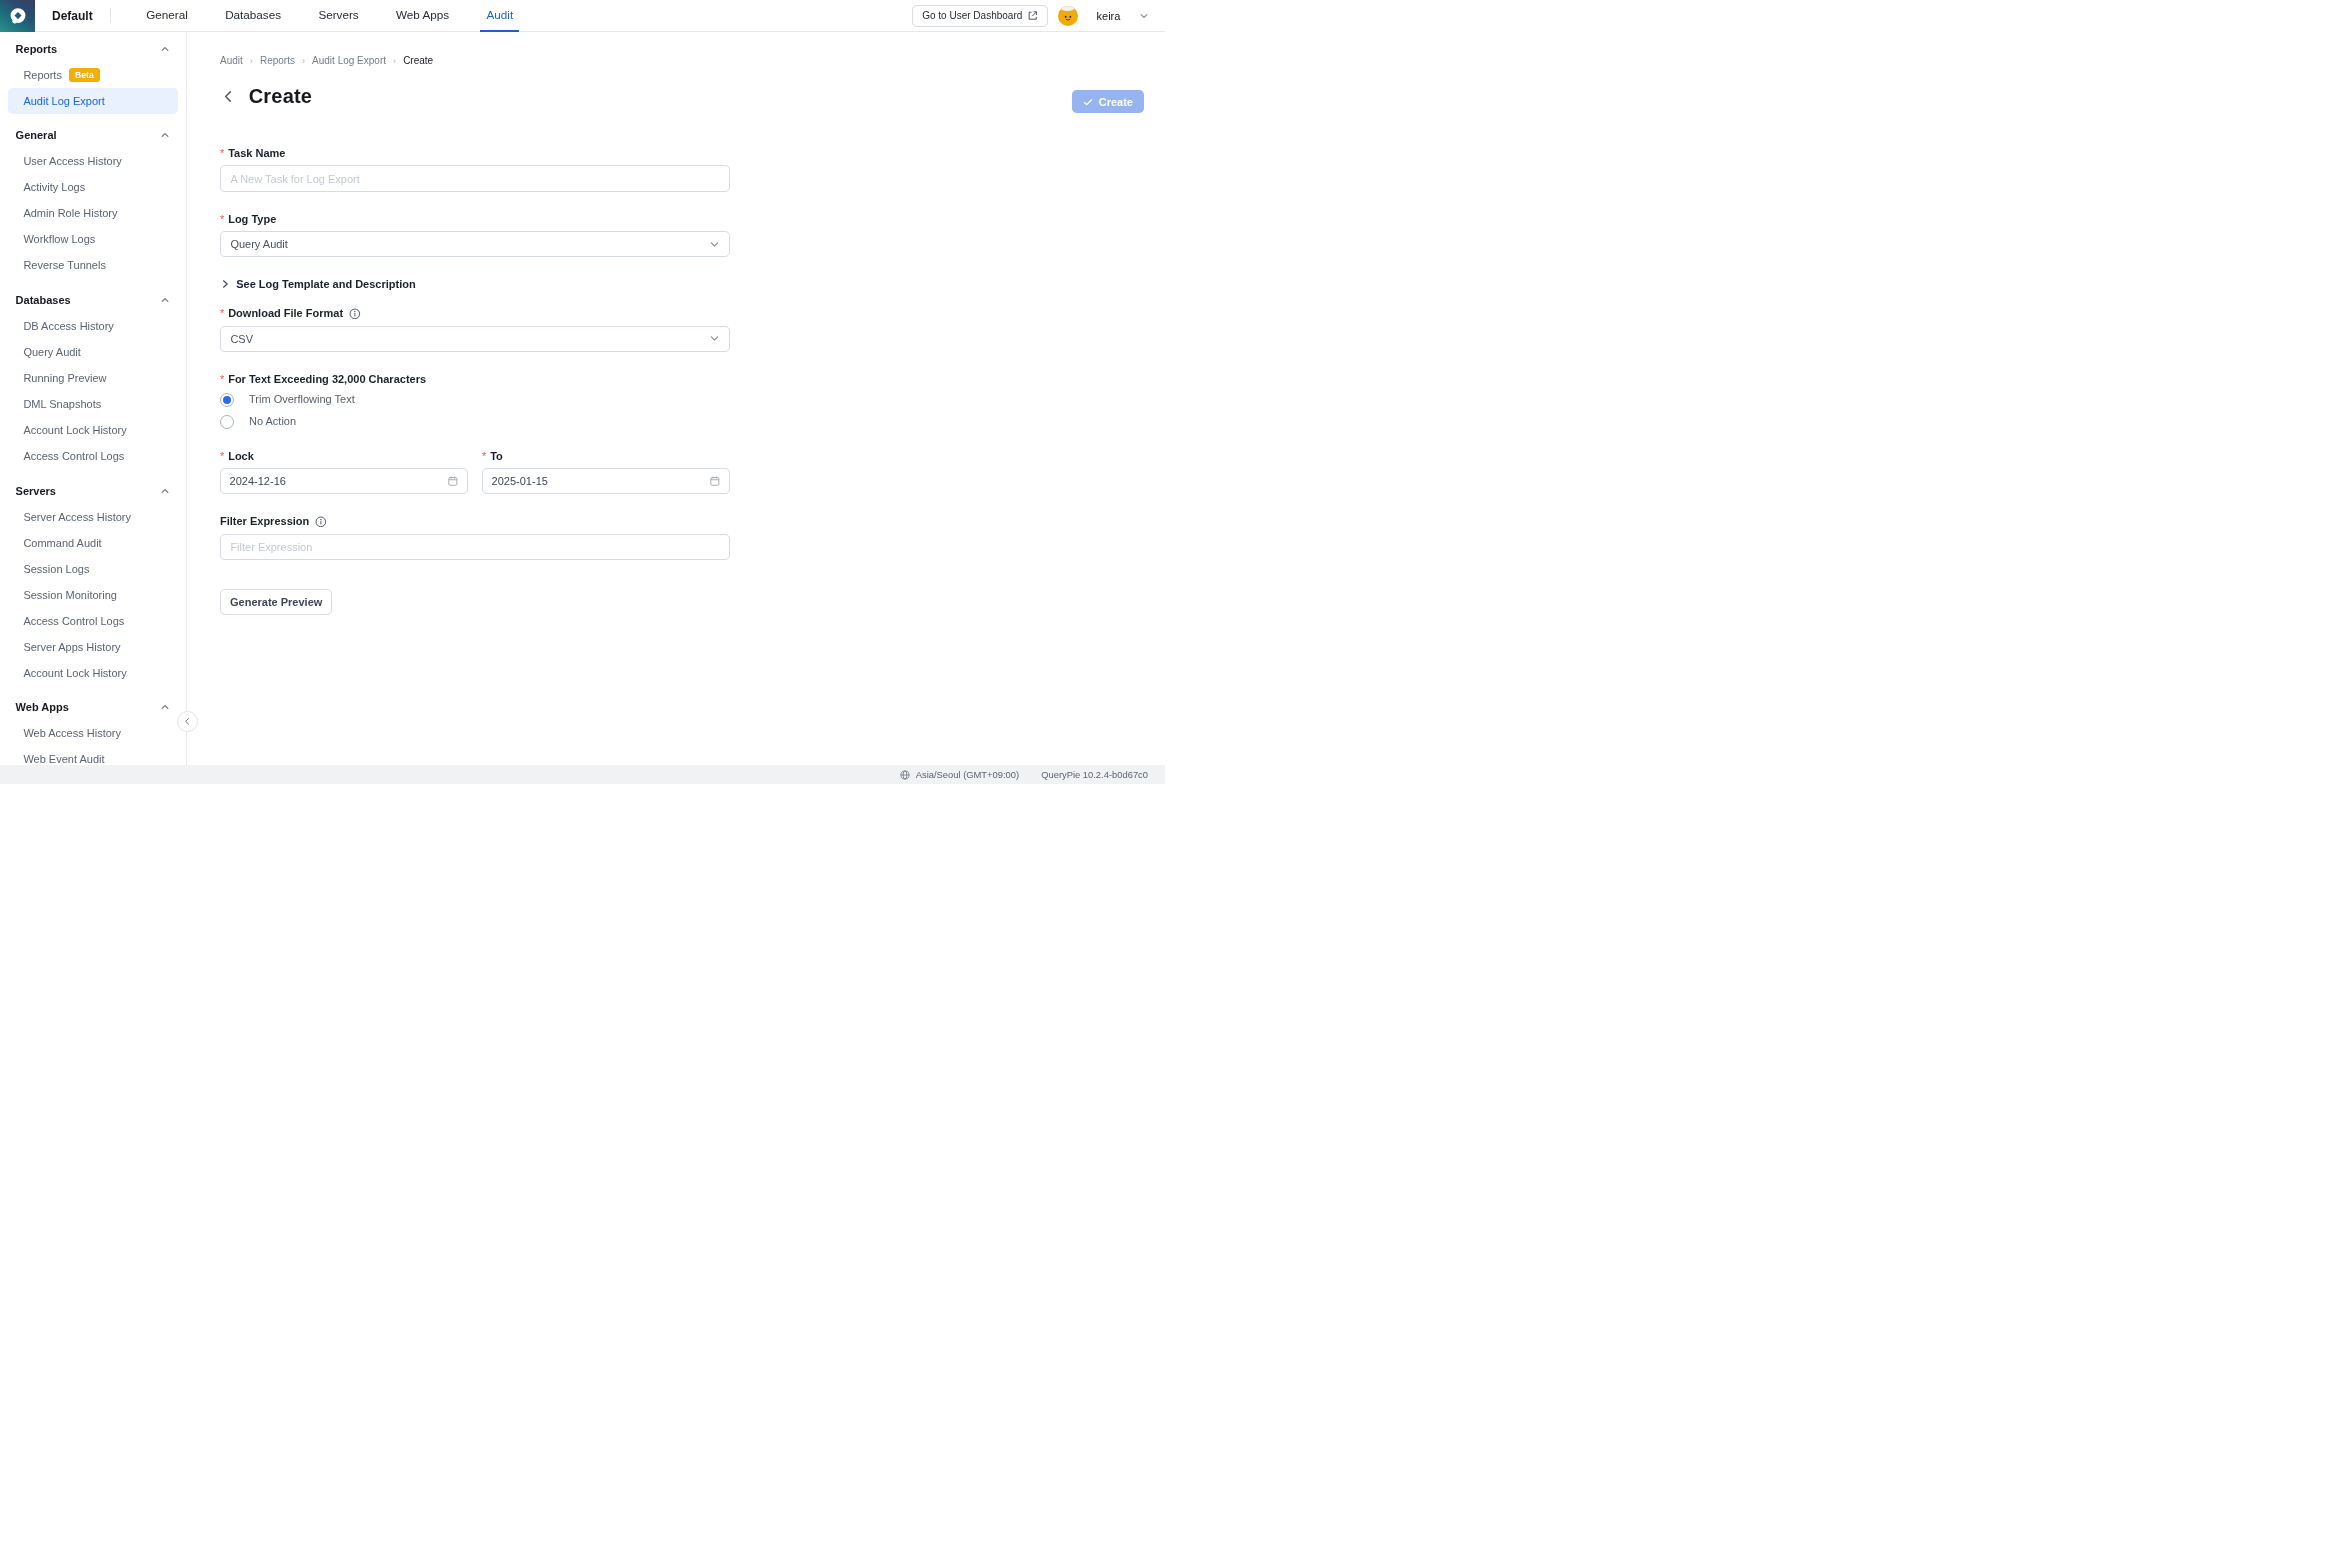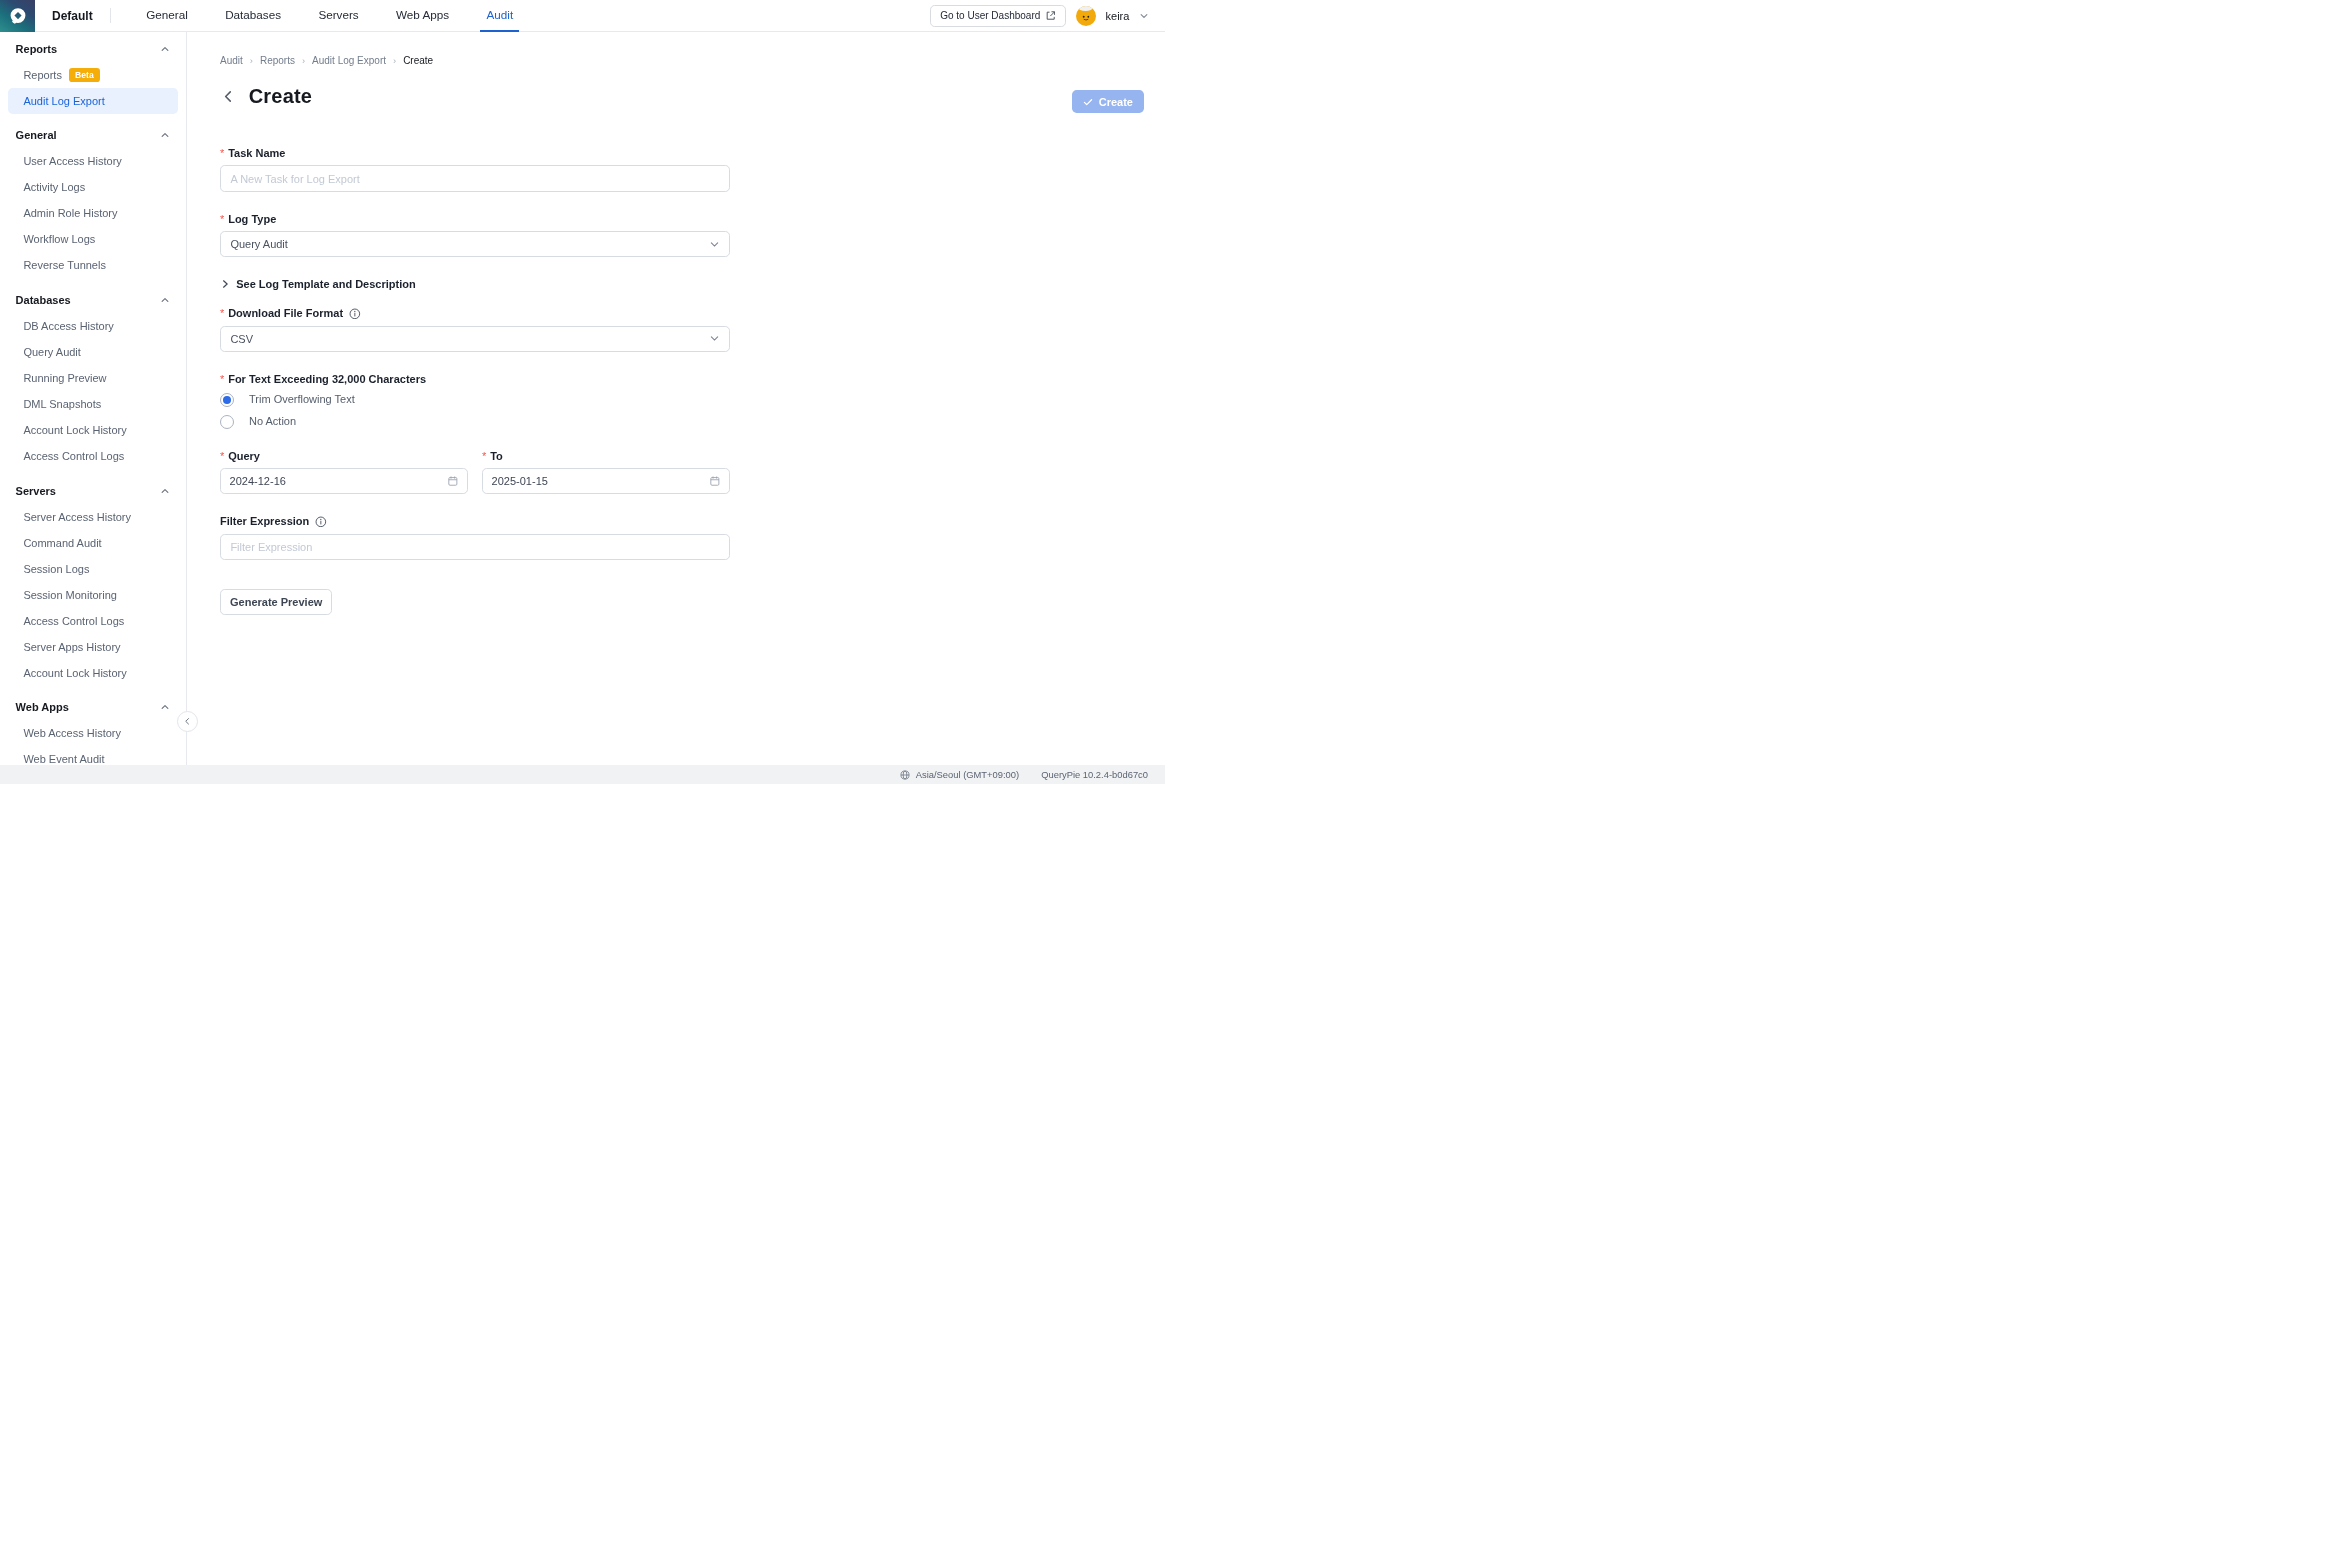--- a/index.html
+++ b/index.html
@@ -16,21 +16,21 @@
           background:linear-gradient(215deg,#3a3f66 0%,#2c4a70 32%,#1b6f7c 64%,#2e8f8e 100%); }
   .brand { font-weight:700; font-size:12px; margin-left:17px; color:#16191f; }
   .nav-divider { width:0.8px; height:15.6px; background:#e3e5ea; margin:0 17px; }
   .nav-tabs { display:flex; height:32px; }
   .nav-tab { padding:0 18.7px; line-height:30px; font-size:11.7px; color:#252b37; cursor:pointer; position:relative; }
   .nav-tab.active { color:#1d63cf; }
   .nav-tab.active::after { content:""; position:absolute; left:12.5px; right:12.5px; bottom:-0.8px; height:2.3px; background:#1d63cf; }
   .nav-right { margin-left:auto; display:flex; align-items:center; gap:10px; padding-right:15.6px; }
   .dash-btn { height:22px; padding:0 9.4px; border:0.8px solid #d8dbe0; border-radius:4.7px; background:#fff;
               display:flex; align-items:center; gap:5.5px; font-size:10px; color:#252b37; cursor:pointer; }
-  .user-chip { display:flex; align-items:center; gap:10px; cursor:pointer; }
+  .user-chip { display:flex; align-items:center; gap:19px; cursor:pointer; }
   .avatar { width:20px; height:20px; border-radius:50%; background:#f2a90c; position:relative; overflow:hidden; }
   .avatar::before { content:""; position:absolute; top:-2.3px; left:2.3px; right:2.3px; height:7.8px; border-radius:50%; background:#eef1f6; }
   .avatar svg { position:absolute; left:0; top:0; }
   .user-name { font-size:11px; color:#16191f; }
 
   
   .layout { display:flex; height:733px; }
 
   
   .sidebar { width:187px; flex:0 0 187px; border-right:0.8px solid #e7e9ee; background:#fff; padding-top:4.7px; overflow:hidden; }
@@ -356,21 +356,21 @@
               </span>
               <span class="radio-label">No Action</span>
             </div>
           </div>
       </div>
 
       <div class="dates-row">
         <div class="date-col">
           <div class="field-label">
             <span class="req">*</span>
-            <span>Query</span>
+            <span>Lock</span>
           </div>
           <div class="date-input-wrap">
             <span class="date-value">2024-12-16</span>
             <span class="date-icon">
               <svg width="11.7" height="11.7" viewBox="0 0 16 16" fill="none" stroke="#9aa2af" stroke-width="1.2">
                 <rect x="2.5" y="3.5" width="11" height="10.5" rx="1.5"></rect>
                   <path d="M5.5 2v3M10.5 2v3M2.5 6.5h11"></path>
               </svg>
             </span>
           </div>

